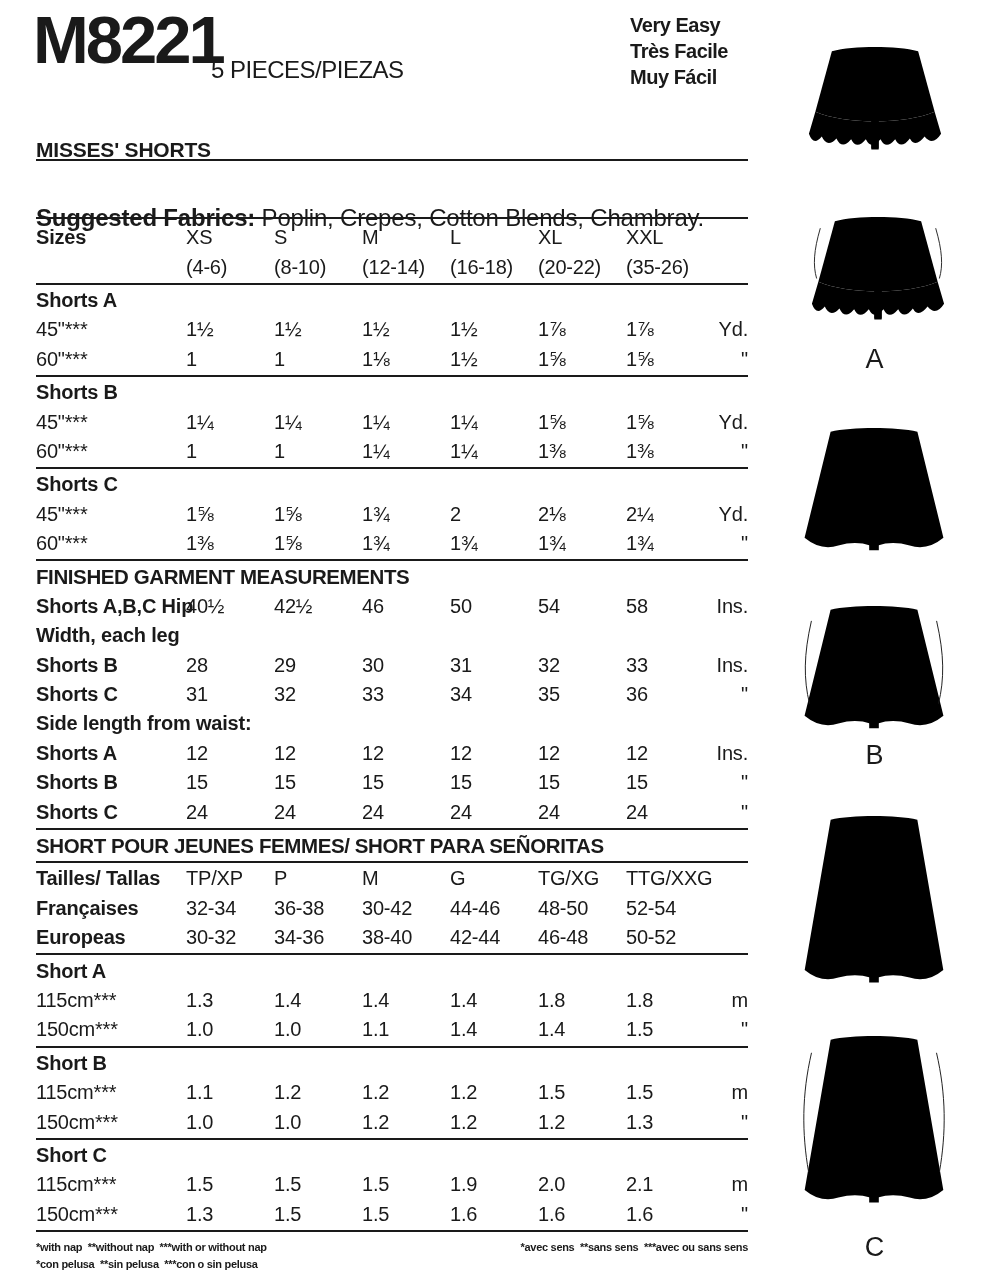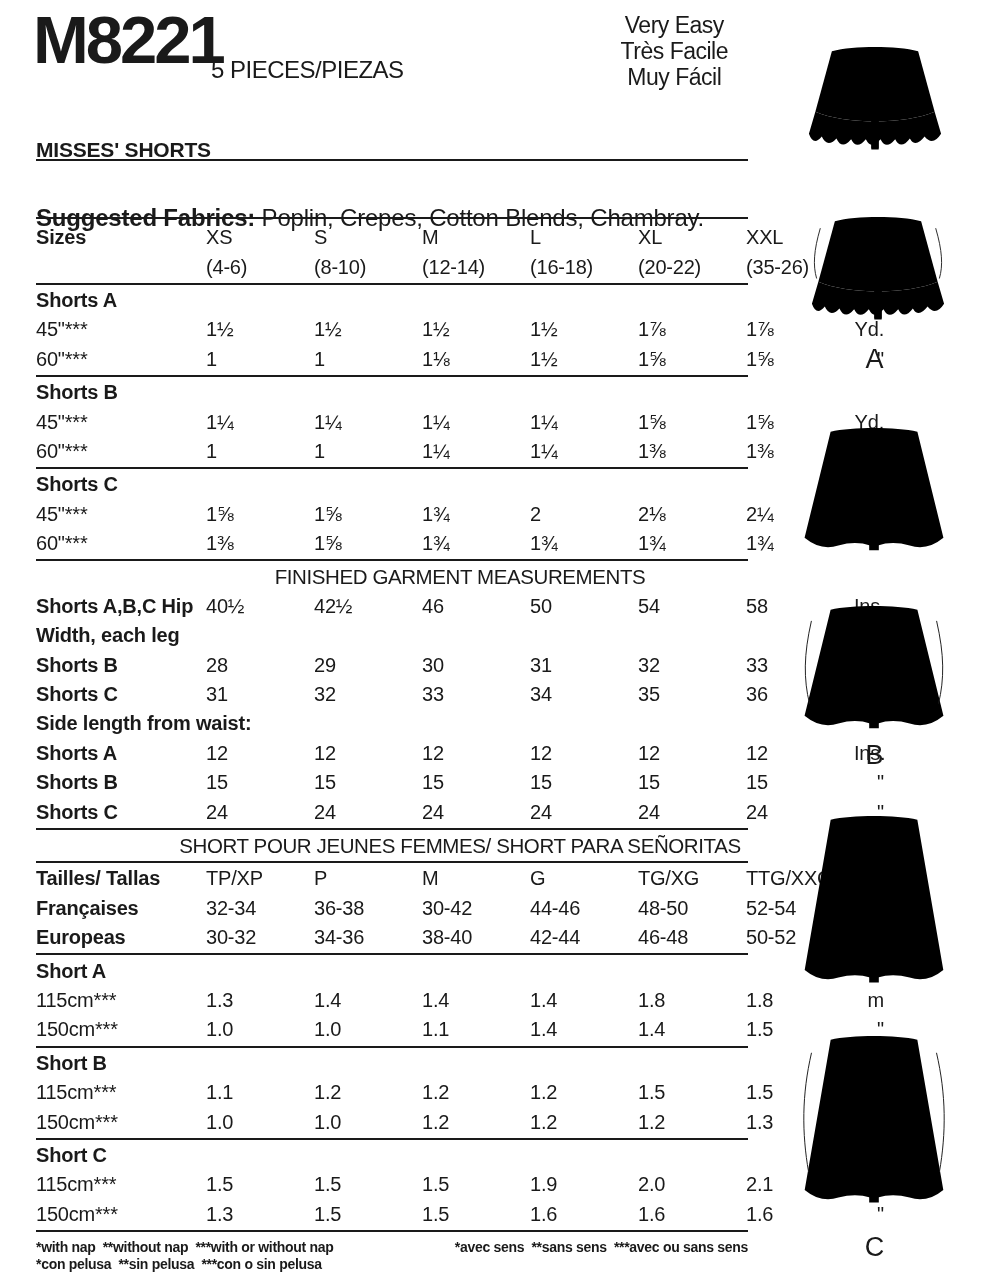--- a/index.html
+++ b/index.html
@@ -7,36 +7,36 @@
   .sheet{
     position:relative;width:989px;height:1283px;background:#ffffff;
     font-family:"Liberation Sans","DejaVu Sans",sans-serif;color:#1a1a1a;
     overflow:hidden;letter-spacing:-0.2px;
   }
   
   .left{position:absolute;left:36px;top:0;width:712px;}
   .header-row{position:relative;height:100px;}
   .pattern-number{position:absolute;left:-3px;top:6px;font-size:67px;font-weight:bold;letter-spacing:-3px;line-height:1;}
   .pieces{position:absolute;left:175px;top:56px;font-size:24px;letter-spacing:-0.5px;}
-  .difficulty{position:absolute;right:20px;top:12px;text-align:center;font-size:23px;font-weight:normal;line-height:26px;letter-spacing:-0.5px;}
+  .difficulty{position:absolute;right:20px;top:12px;text-align:left;font-size:20px;font-weight:bold;line-height:26px;letter-spacing:-0.5px;}
   .title{height:29px;padding-top:6px;border-bottom:2.5px solid #1a1a1a;font-size:21px;font-weight:bold;margin-top:32px;}
   .infoline{height:22px;padding-top:7px;font-size:24px;border-bottom:2.5px solid #1a1a1a;white-space:nowrap;margin-top:36px;}
   .infoline.thick{border-bottom-width:3px;}
   .infoline .b{font-weight:bold;}
   
   .mtable{margin-top:4px;}
-  .trow{display:grid;grid-template-columns:150px repeat(6,88px) minmax(30px,1fr);height:29.4px;align-items:center;font-size:20px;gap:20px;}
+  .trow{display:grid;grid-template-columns:150px repeat(6,88px) minmax(30px,1fr);height:29.4px;align-items:center;font-size:20px;}
   .trow .lbl{white-space:nowrap;}
   .trow .b{font-weight:bold;}
   .trow .val{white-space:nowrap;}
   .trow .unit{text-align:right;white-space:nowrap;}
-  .trow .full{grid-column:1 / -1;font-weight:normal;font-size:20.5px;letter-spacing:-0.4px;white-space:nowrap;text-align:center;}
+  .trow .full{grid-column:1 / -1;font-weight:bold;font-size:20.5px;letter-spacing:-0.4px;white-space:nowrap;}
   .rule{border-top:2.5px solid #1a1a1a;margin:1px 0;height:0;}
   
-  .footnotes{display:flex;justify-content:space-between;align-items:flex-start;border-top:2.5px solid #1a1a1a;margin-top:1px;padding-top:7px;font-size:14px;font-weight:bold;letter-spacing:-0.3px;}
+  .footnotes{display:flex;justify-content:space-between;align-items:flex-start;border-top:2.5px solid #1a1a1a;margin-top:1px;padding-top:7px;font-size:11px;font-weight:bold;letter-spacing:-0.3px;}
   .footnotes .fn{white-space:pre;line-height:17px;}
   .footnotes .fn-right{text-align:right;}
   
   .art{position:absolute;left:760px;top:0;width:229px;height:1283px;}
   .ill{position:absolute;}
   .ill path{stroke:#1a1a1a;fill:none;stroke-linecap:round;stroke-linejoin:round;}
   .ill .seam{stroke-width:1px;}
   .view-label{position:absolute;width:229px;text-align:center;font-size:27px;color:#1a1a1a;letter-spacing:0;}
 </style>
 </head>

